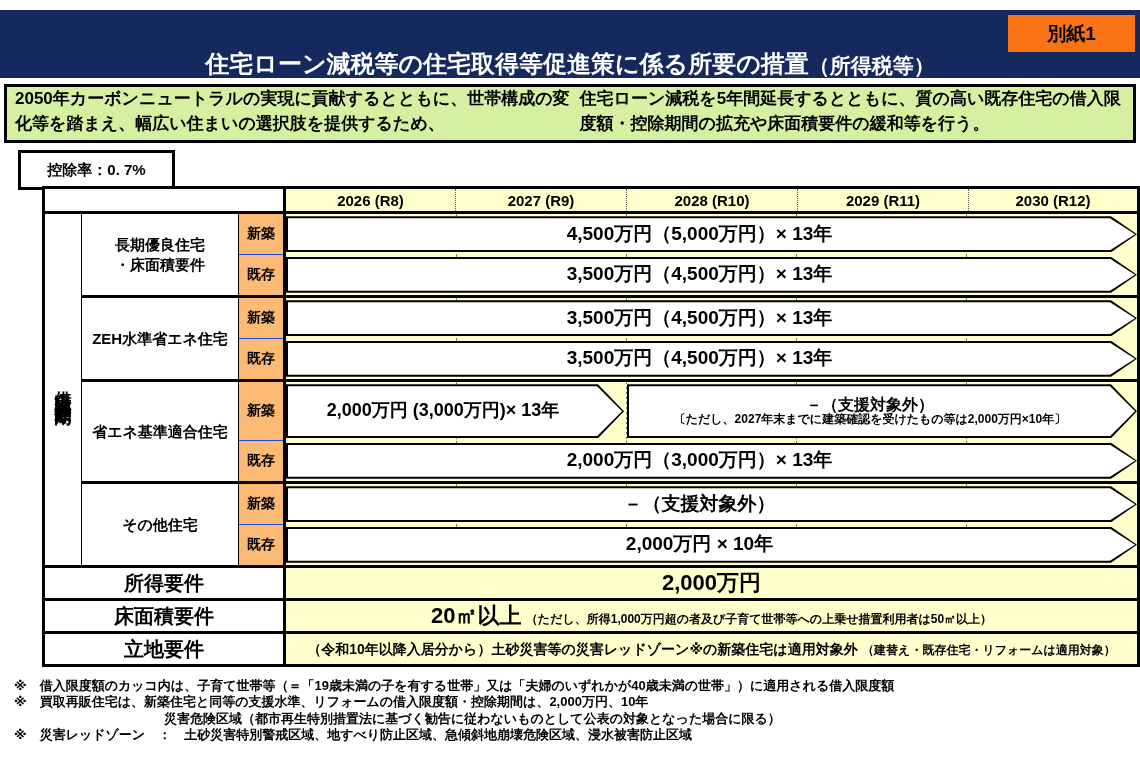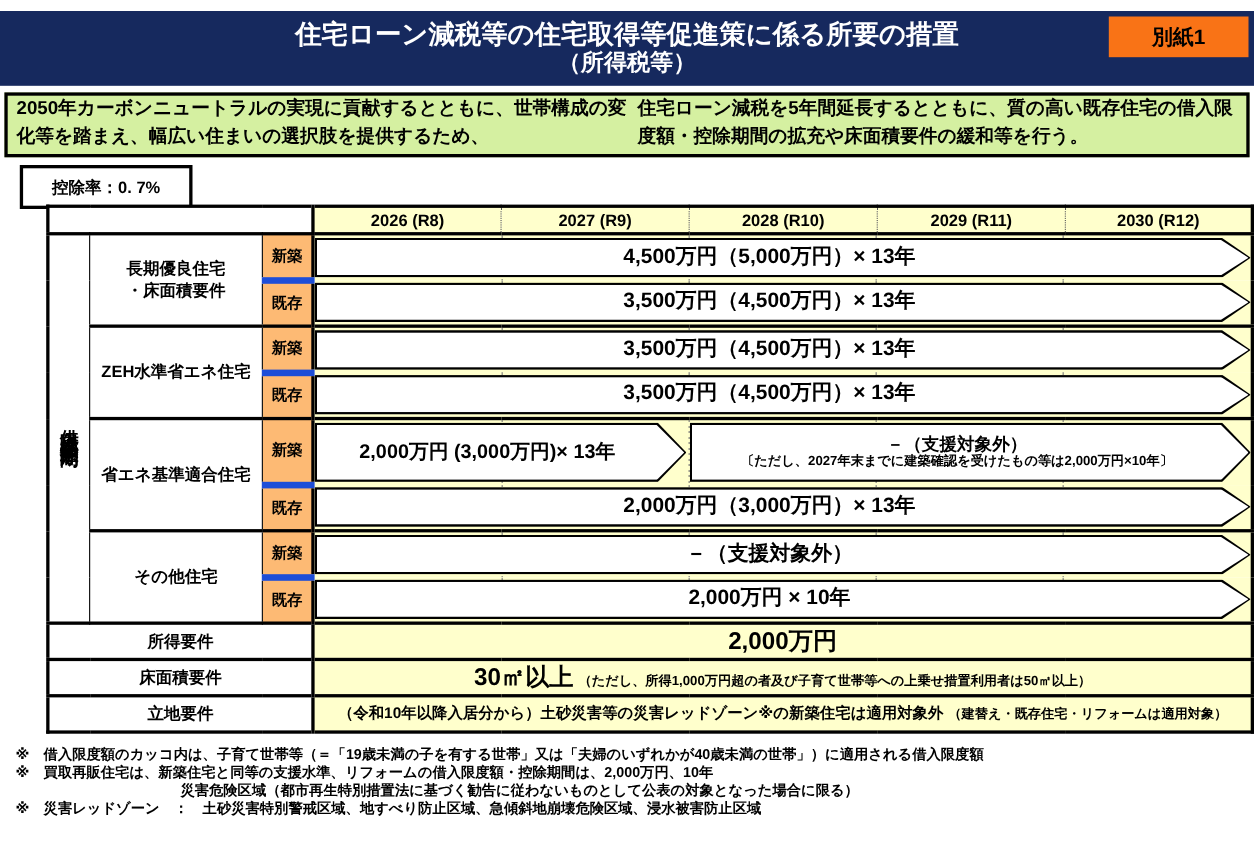--- a/index.html
+++ b/index.html
@@ -1,21 +1,21 @@
 <!DOCTYPE html>
 <html><head>
 <meta charset="utf-8">
 <style>
   html,body{margin:0;padding:0;background:#fff;}
   .page{position:relative;width:1140px;height:783px;background:#fff;overflow:hidden;
         font-family:"Liberation Sans","DejaVu Sans",sans-serif;color:#000;}
 
   
   .titlebar{position:absolute;top:10px;left:0;width:1140px;height:68px;background:#16295e;
-            display:flex;flex-direction:column;align-items:center;justify-content:center;}
+            display:flex;flex-direction:row;align-items:flex-end;justify-content:center;}
   .title-l1{color:#fff;font-weight:bold;font-size:24px;line-height:1.15;}
   .title-l2{color:#fff;font-weight:bold;font-size:21px;line-height:1.15;}
   .attach{position:absolute;top:15px;right:5px;width:127px;height:37px;background:#f97316;
           display:flex;align-items:center;justify-content:center;font-weight:bold;font-size:19px;}
 
   
   .intro{position:absolute;top:84px;left:4px;width:1132px;height:59px;background:#d5f0a1;
          border:3px solid #000;box-sizing:border-box;display:flex;flex-direction:row;
          justify-content:center;padding:0 8px;font-weight:bold;font-size:17px;line-height:1.45;}
 
@@ -37,21 +37,21 @@
 
   tr.rh{height:42px;}
   tr.rtall{height:60px;}
 
   td.axis{background:#fff;border-right:1px solid #000;text-align:center;}
   td.axis span{writing-mode:vertical-rl;text-orientation:upright;font-weight:bold;
                font-size:17px;letter-spacing:2px;line-height:1;}
   td.cat{background:#fff;border-left:1px solid #000;border-right:1px solid #000;
          font-weight:bold;font-size:15px;text-align:center;white-space:pre-line;line-height:1.3;}
   td.typ{background:#fdba74;border-right:3px solid #000;font-weight:bold;font-size:14px;text-align:center;}
-  tr.inrow td.typ{border-top:6px solid #1d4ed8;}
+  tr.inrow td.typ{border-top:1px solid #1d4ed8;}
   tr.gsep td{border-top:3px solid #000;}
 
   td.data{background-color:#ffffcc;
     background-image:
       repeating-linear-gradient(#777 0 2px, transparent 2px 5px),
       repeating-linear-gradient(#777 0 2px, transparent 2px 5px),
       repeating-linear-gradient(#777 0 2px, transparent 2px 5px),
       repeating-linear-gradient(#777 0 2px, transparent 2px 5px);
     background-size:1px 100%;background-repeat:no-repeat;
     background-position:20% 0,40% 0,60% 0,80% 0;
@@ -67,21 +67,21 @@
   .banner.tall{height:54px;}
   .split-wrap{display:flex;gap:3px;}
   .seg-left{width:338px;flex:none;}
   .seg-left .val{font-size:18px;}
   .seg-right{flex:1;}
   .seg-right .val{font-size:16px;font-weight:bold;}
   .seg-right .note{font-size:12px;font-weight:600;line-height:1.1;white-space:nowrap;}
 
   tr.breq{height:33px;}
   tr.breq td{border-top:3px solid #000;}
-  td.blabel{background:#fff;font-weight:bold;font-size:15px;text-align:center;border-right:3px solid #000;}
+  td.blabel{background:#fff;font-weight:bold;font-size:20px;text-align:center;border-right:3px solid #000;}
   td.bval{background:#ffffcc;text-align:center;font-weight:600;}
   .bval .big{font-size:22px;font-weight:600;}
   .bval .small{font-size:12px;font-weight:600;}
   .bval .mid{font-size:14px;font-weight:600;}
 
   
   .notes{position:absolute;top:678px;left:14px;width:1115px;font-size:13px;font-weight:600;line-height:1.25;}
   .notes .line{white-space:nowrap;}
   .notes .indent{margin-left:150px;}
 </style>
@@ -227,21 +227,21 @@
 
     <tr class="breq">
       <td colspan="3" class="blabel">所得要件</td>
       <td colspan="5" class="bval">
         <span class="big">2,000万円</span>
       </td>
     </tr>
     <tr class="breq">
       <td colspan="3" class="blabel">床面積要件</td>
       <td colspan="5" class="bval">
-        <span class="big">30㎡以上</span>
+        <span class="big">20㎡以上</span>
         <span class="small">（ただし、所得1,000万円超の者及び子育て世帯等への上乗せ措置利用者は50㎡以上）</span>
       </td>
     </tr>
     <tr class="breq">
       <td colspan="3" class="blabel">立地要件</td>
       <td colspan="5" class="bval">
         <span class="mid">（令和10年以降入居分から）土砂災害等の災害レッドゾーン※の新築住宅は適用対象外</span>
         <span class="small">（建替え・既存住宅・リフォームは適用対象）</span>
       </td>
     </tr>

